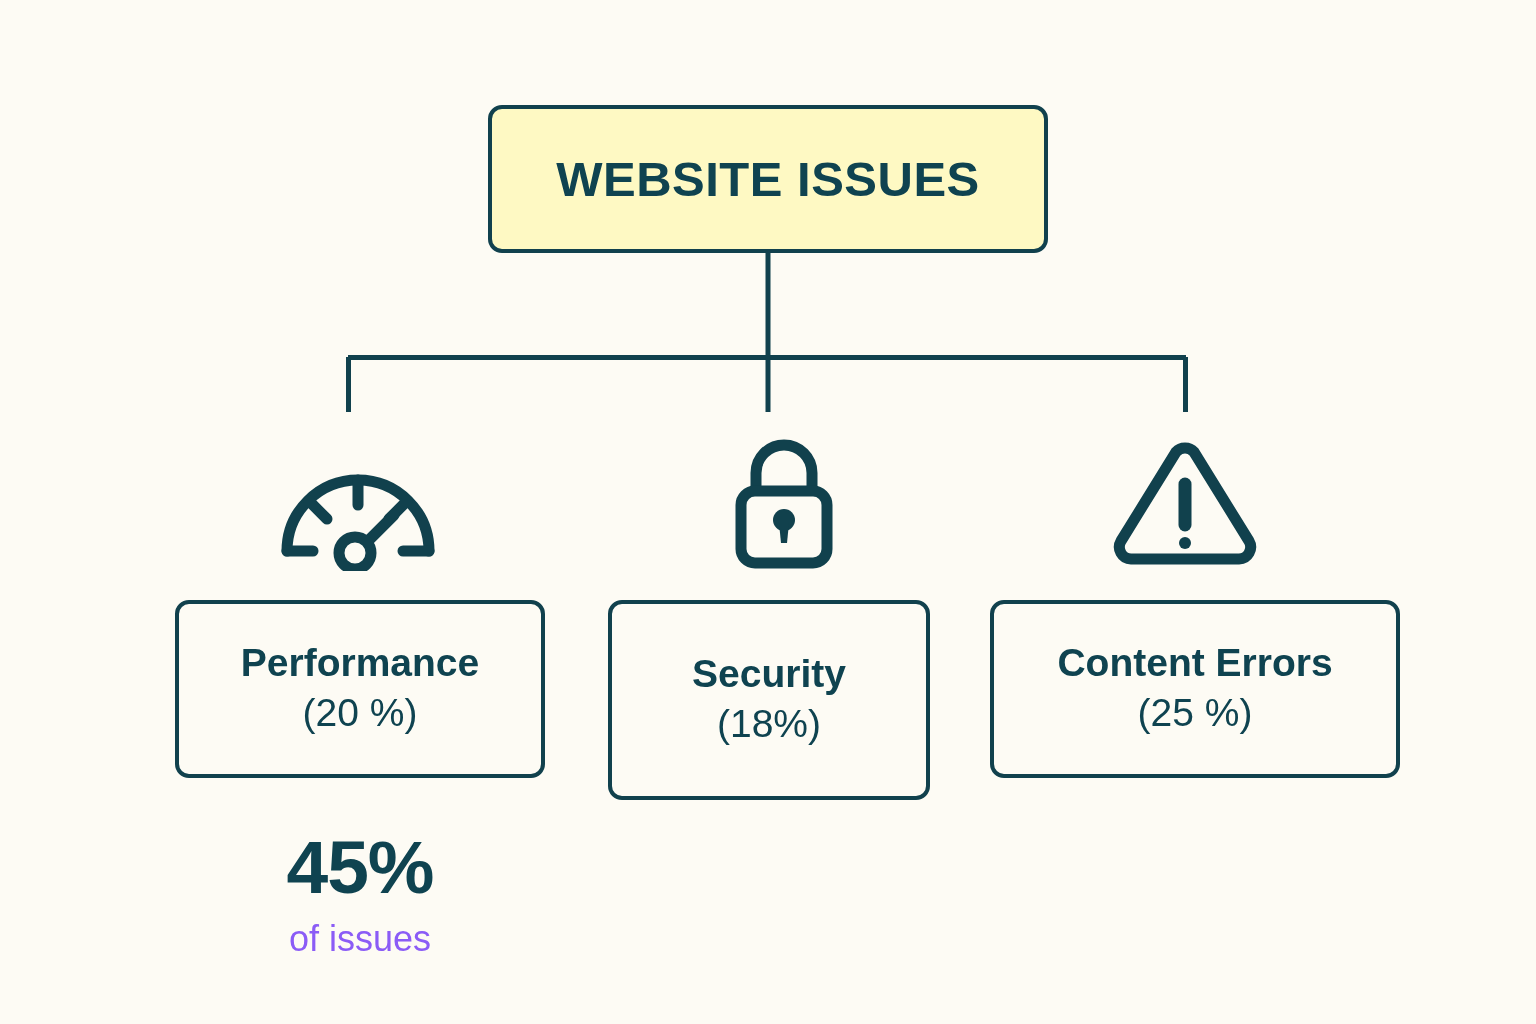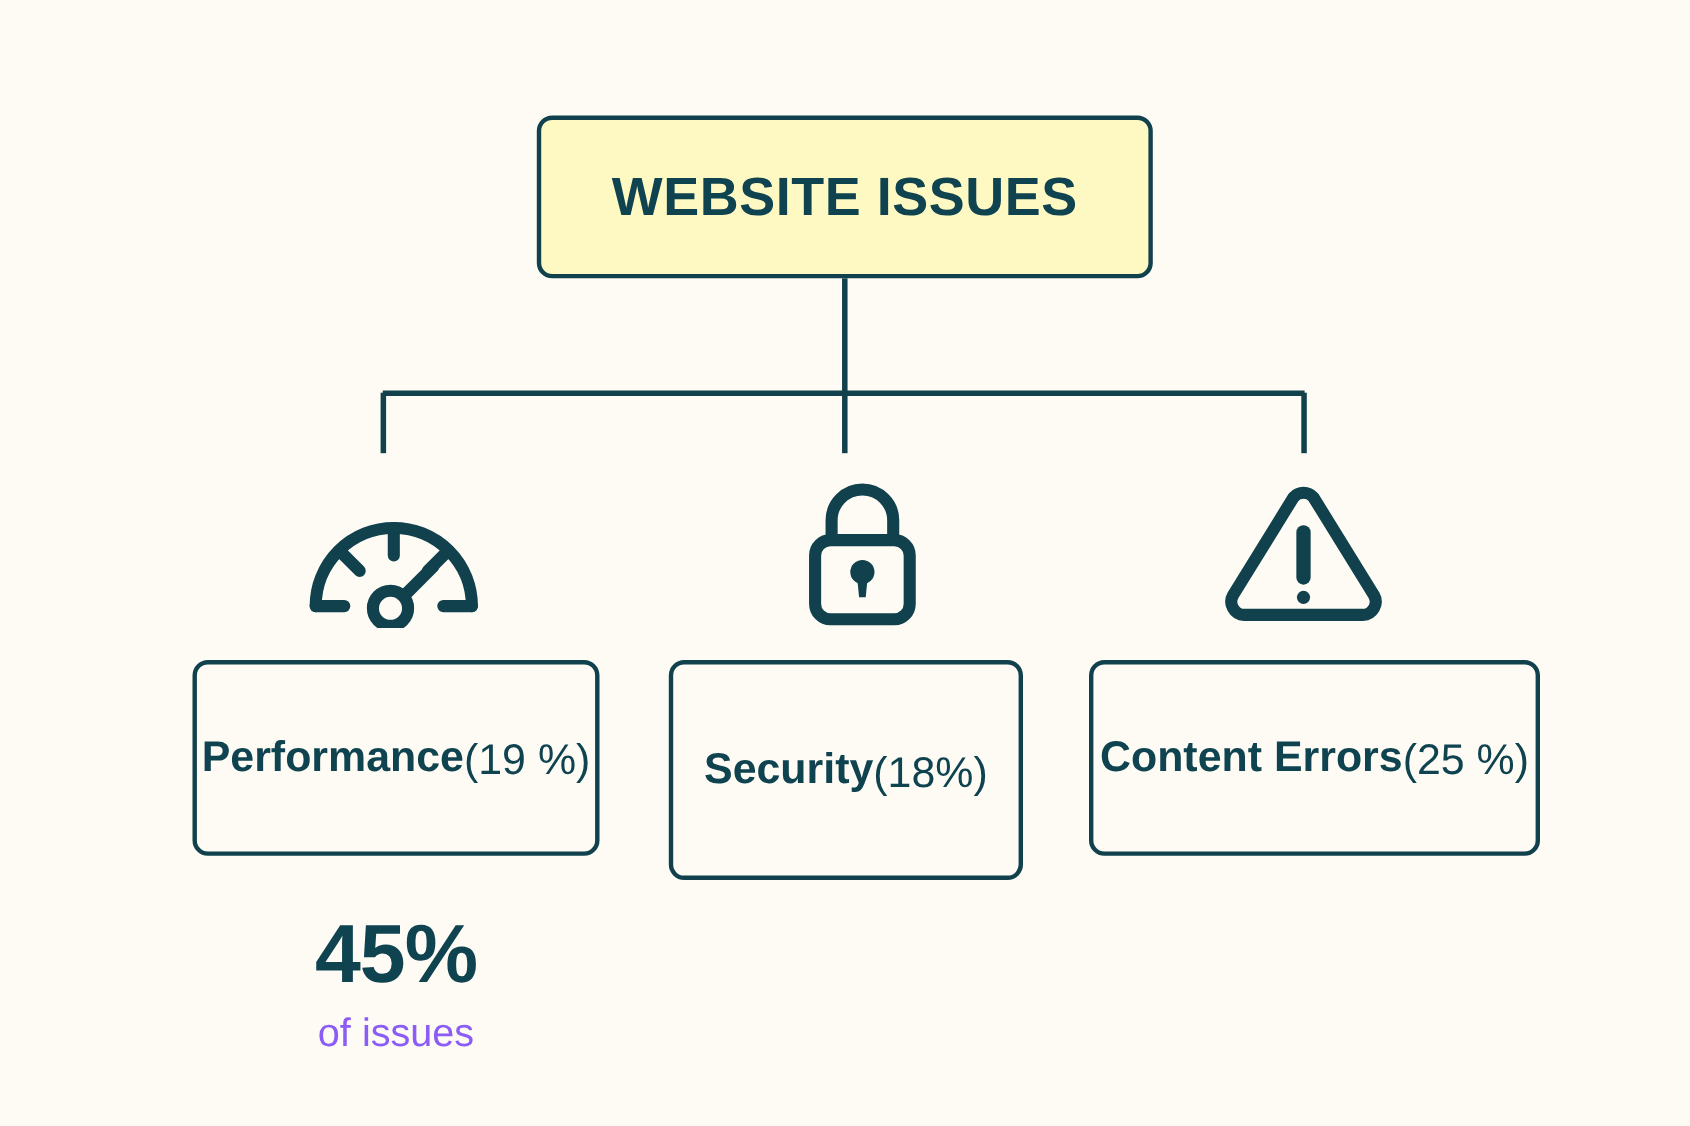--- a/index.html
+++ b/index.html
@@ -62,21 +62,21 @@
     align-items: center;
     justify-content: center;
   }
   .leaf-box {
     position: absolute;
     box-sizing: border-box;
     border: 4px solid #11414d;
     border-radius: 14px;
     background: #fdfbf4;
     display: flex;
-    flex-direction: row;
+    flex-direction: column;
     align-items: center;
     justify-content: center;
     text-align: center;
   }
   .leaf-name {
     font-size: 39px;
     font-weight: bold;
     line-height: 1.08;
     color: #0f4350;
     white-space: nowrap;
@@ -155,21 +155,21 @@
         <line x1="85" y1="41" x2="85" y2="66" stroke="#11414d" stroke-width="11" stroke-linecap="round"></line>
         <line x1="36" y1="62" x2="54" y2="80" stroke="#11414d" stroke-width="11" stroke-linecap="round"></line>
         <line x1="134" y1="62" x2="116" y2="80" stroke="#11414d" stroke-width="11" stroke-linecap="round"></line>
         <line x1="85" y1="112" x2="121" y2="76" stroke="#11414d" stroke-width="11" stroke-linecap="round"></line>
         <circle cx="82" cy="114" r="16" stroke="#11414d" stroke-width="11" fill="#fdfbf4"></circle>
       </svg>
     </div>
   </div>
   <div class="leaf-box" id="box-performance">
     <div class="leaf-name">Performance</div>
-    <div class="leaf-pct">(19 %)</div>
+    <div class="leaf-pct">(20 %)</div>
   </div>
 
   <div class="branch" id="icon-security">
     <div class="icon-wrap">
       <svg width="120" height="140" viewBox="0 0 120 140" fill="none">
         <path d="M32 56 V38 A28 28 0 0 1 88 38 V56" stroke="#11414d" stroke-width="11" fill="none" stroke-linecap="round"></path>
         <rect x="17" y="56" width="86" height="72" rx="14" stroke="#11414d" stroke-width="11" fill="#fdfbf4"></rect>
         <circle cx="60" cy="85" r="11" fill="#11414d"></circle>
         <path d="M55 88 L65 88 L63 108 L57 108 Z" fill="#11414d"></path>
       </svg>

